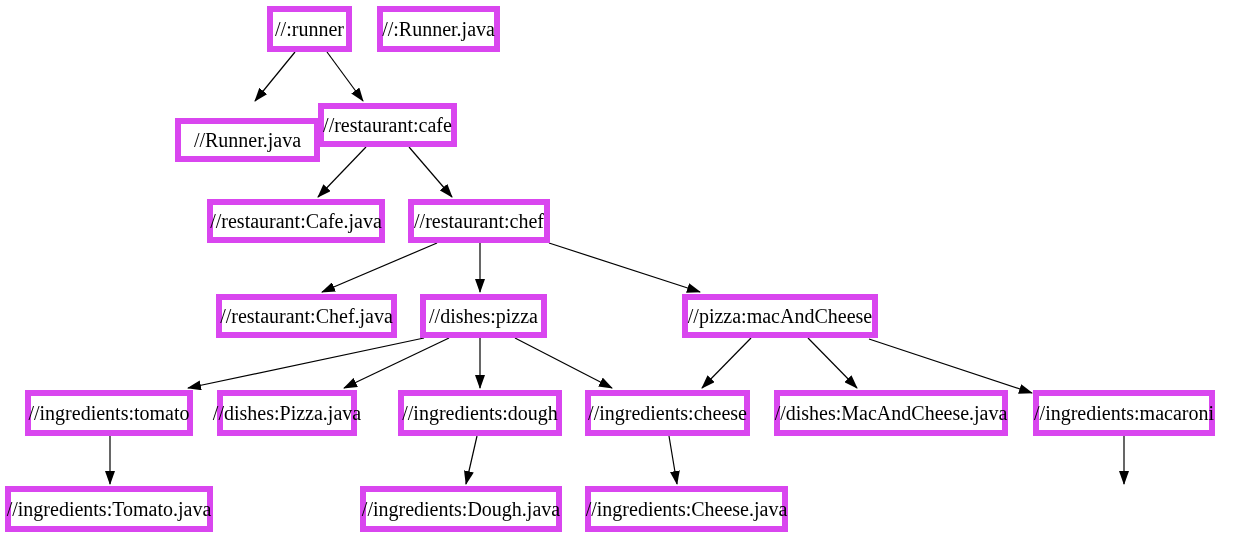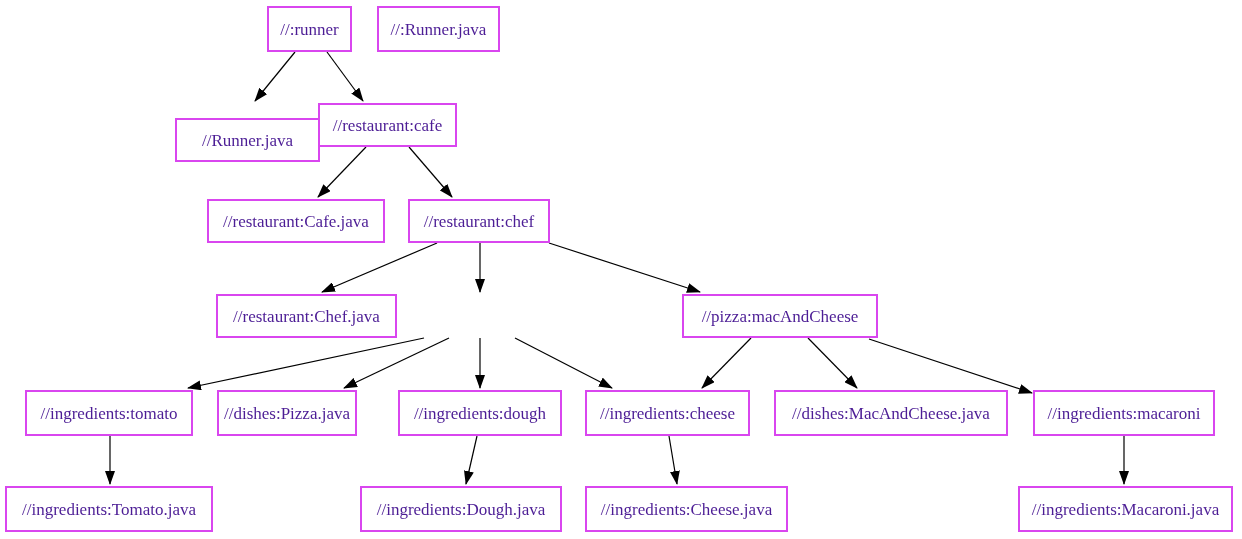--- a/index.html
+++ b/index.html
@@ -20,23 +20,23 @@
     left: 0;
     top: 0;
     width: 1242px;
     height: 539px;
     pointer-events: none;
   }
   .node {
     position: absolute;
     box-sizing: border-box;
     background: #ffffff;
-    border: 2px solid #d946ef;
-    color: #4c1d95;
-    font-size: 17px;
+    border: 6px solid #d946ef;
+    color: #000000;
+    font-size: 20px;
     line-height: 1;
     display: flex;
     align-items: center;
     justify-content: center;
     white-space: nowrap;
     text-align: center;
   }
   .edge {
     stroke: #000000;
     stroke-width: 1.2;
@@ -81,20 +81,21 @@
   <div class="node" style="left:175px; top:118px; width:145px; height:44px;">//Runner.java</div>
 
   <div class="node" style="left:318px; top:103px; width:139px; height:44px;">//restaurant:cafe</div>
 
   <div class="node" style="left:207px; top:199px; width:178px; height:44px;">//restaurant:Cafe.java</div>
 
   <div class="node" style="left:408px; top:199px; width:142px; height:44px;">//restaurant:chef</div>
 
   <div class="node" style="left:216px; top:294px; width:181px; height:44px;">//restaurant:Chef.java</div>
 
+  <div class="node" style="left:420px; top:294px; width:127px; height:44px;">//dishes:pizza</div>
 
   <div class="node" style="left:682px; top:294px; width:196px; height:44px;">//pizza:macAndCheese</div>
 
   <div class="node" style="left:25px; top:390px; width:168px; height:46px;">//ingredients:tomato</div>
 
   <div class="node" style="left:217px; top:390px; width:140px; height:46px;">//dishes:Pizza.java</div>
 
   <div class="node" style="left:398px; top:390px; width:164px; height:46px;">//ingredients:dough</div>
 
   <div class="node" style="left:585px; top:390px; width:165px; height:46px;">//ingredients:cheese</div>
@@ -102,15 +103,14 @@
   <div class="node" style="left:774px; top:390px; width:234px; height:46px;text-align:center;">//dishes:MacAndCheese.java</div>
 
   <div class="node" style="left:1033px; top:390px; width:182px; height:46px;">//ingredients:macaroni</div>
 
   <div class="node" style="left:5px; top:486px; width:208px; height:46px;">//ingredients:Tomato.java</div>
 
   <div class="node" style="left:360px; top:486px; width:202px; height:46px;">//ingredients:Dough.java</div>
 
   <div class="node" style="left:585px; top:486px; width:203px; height:46px;">//ingredients:Cheese.java</div>
 
-  <div class="node" style="left:1018px; top:486px; width:215px; height:46px;">//ingredients:Macaroni.java</div>
 
 </div>
 
 </body></html>

